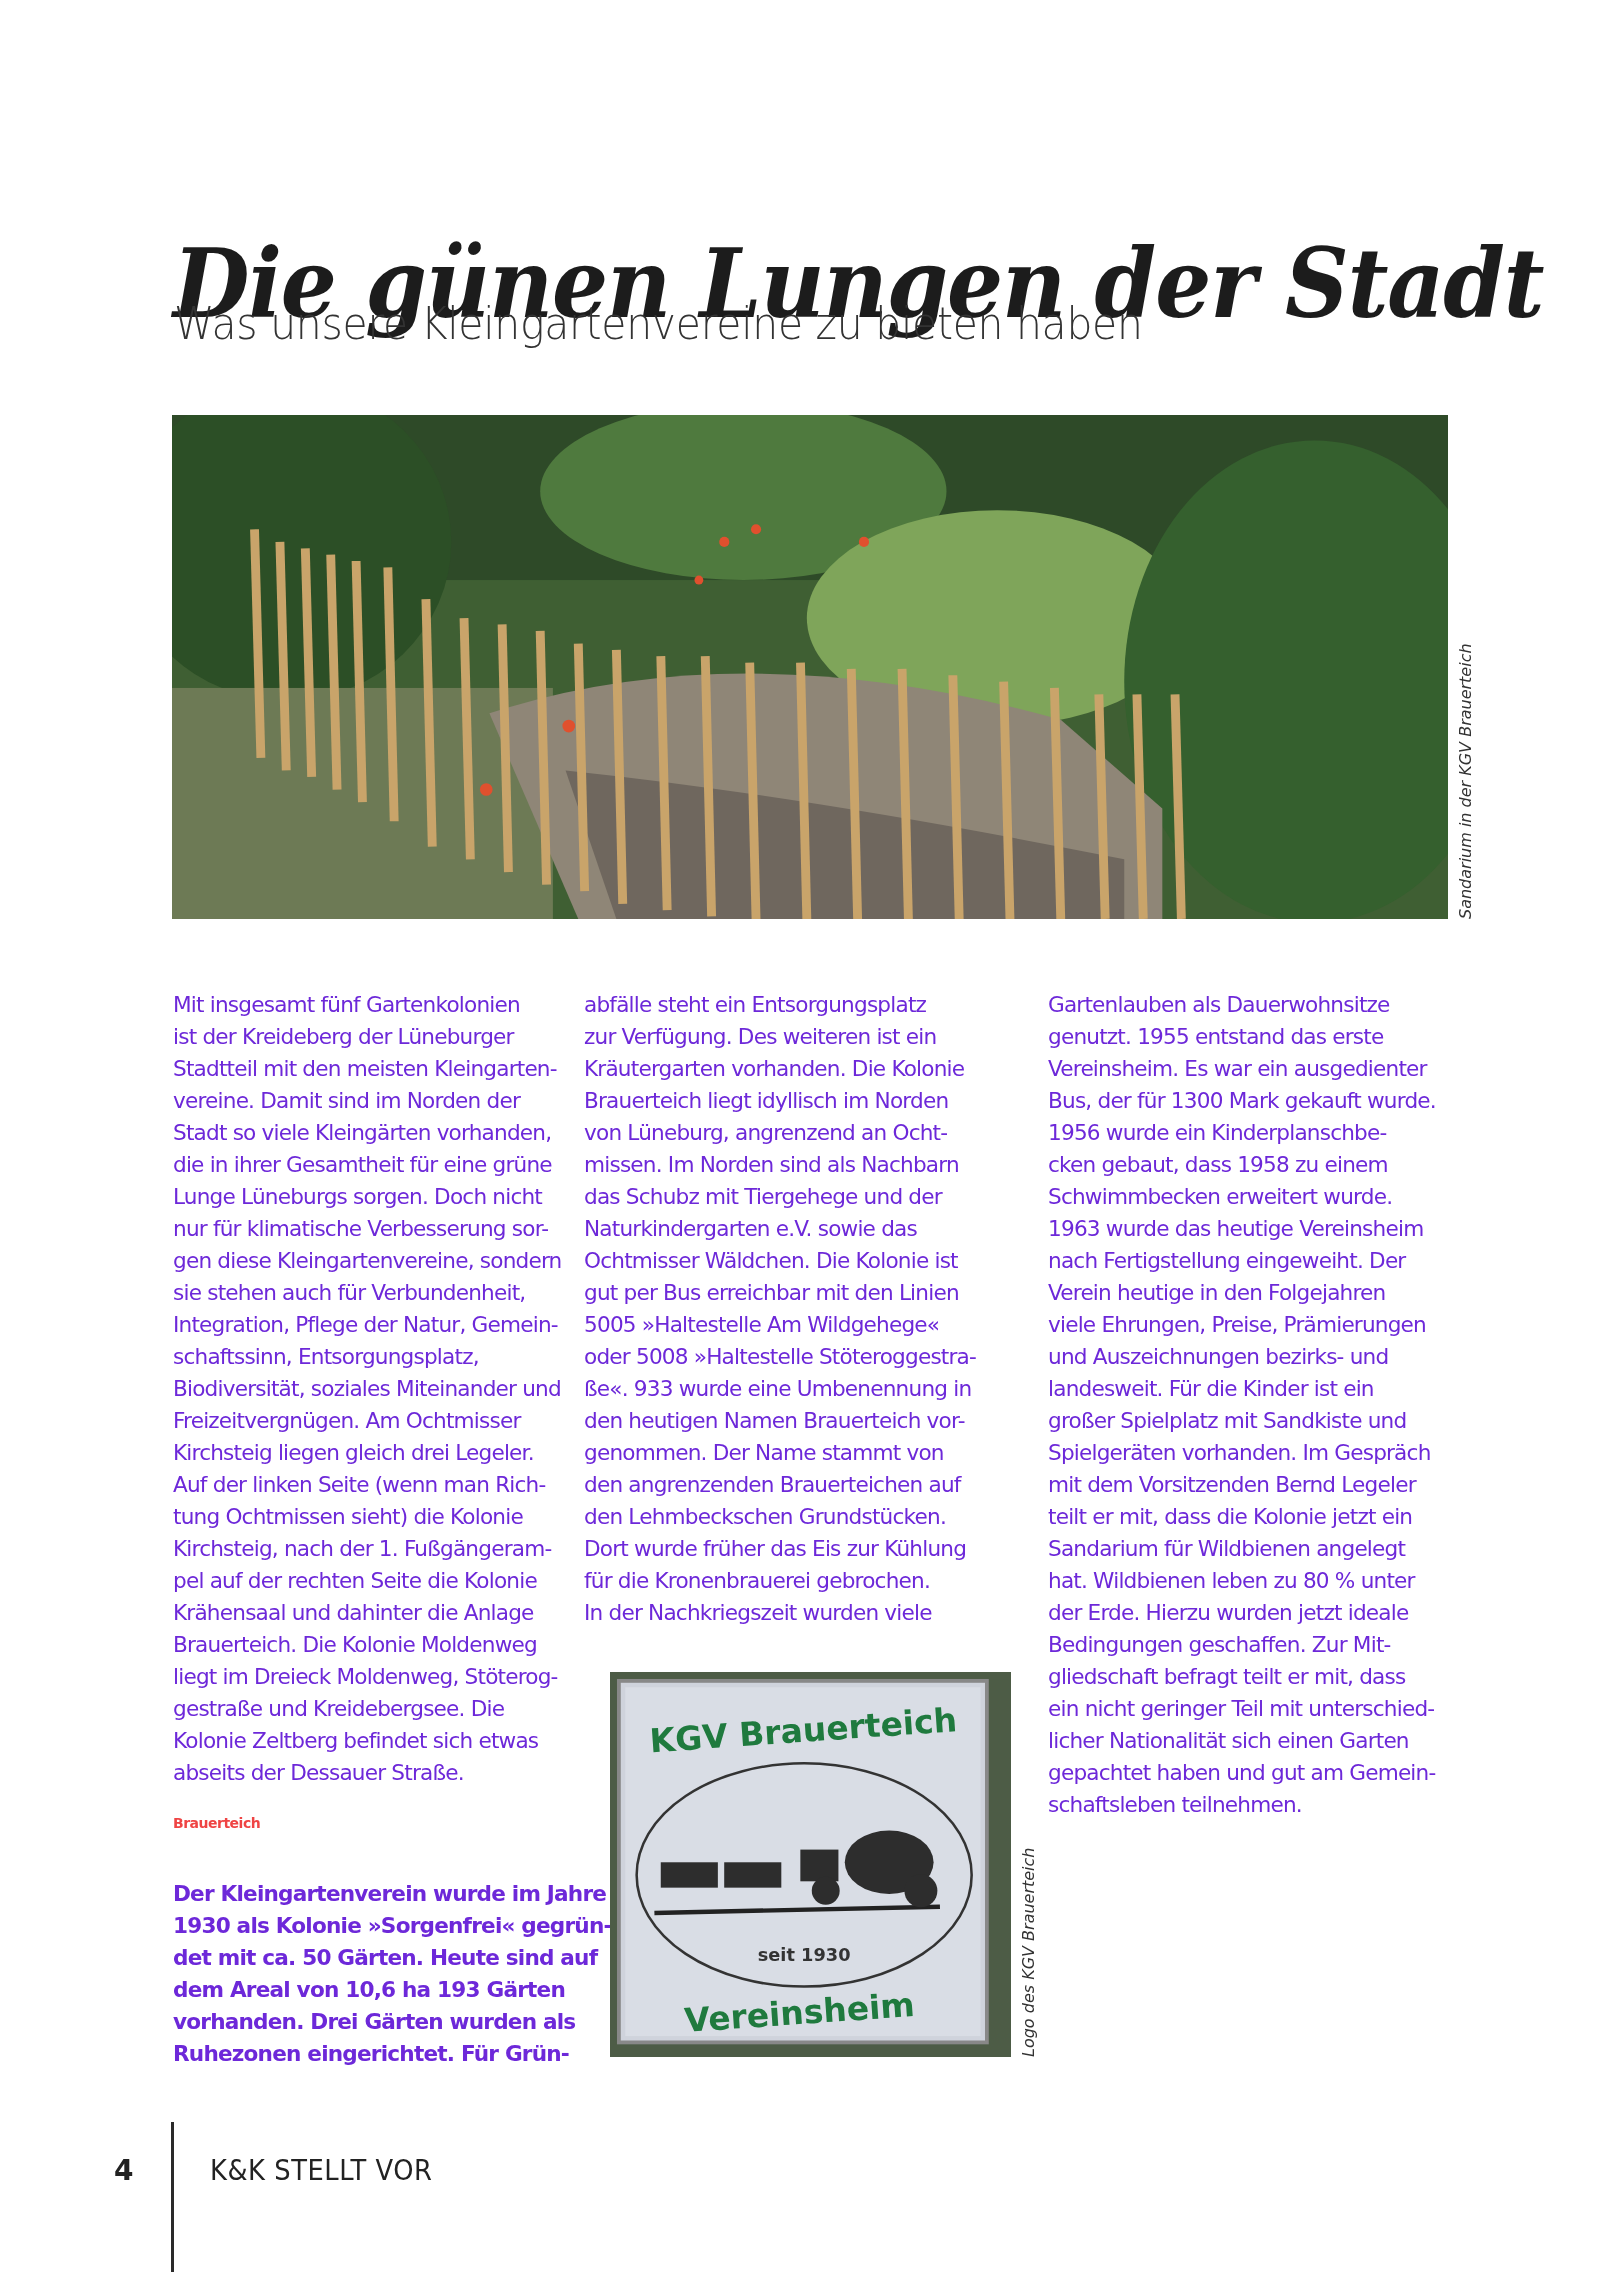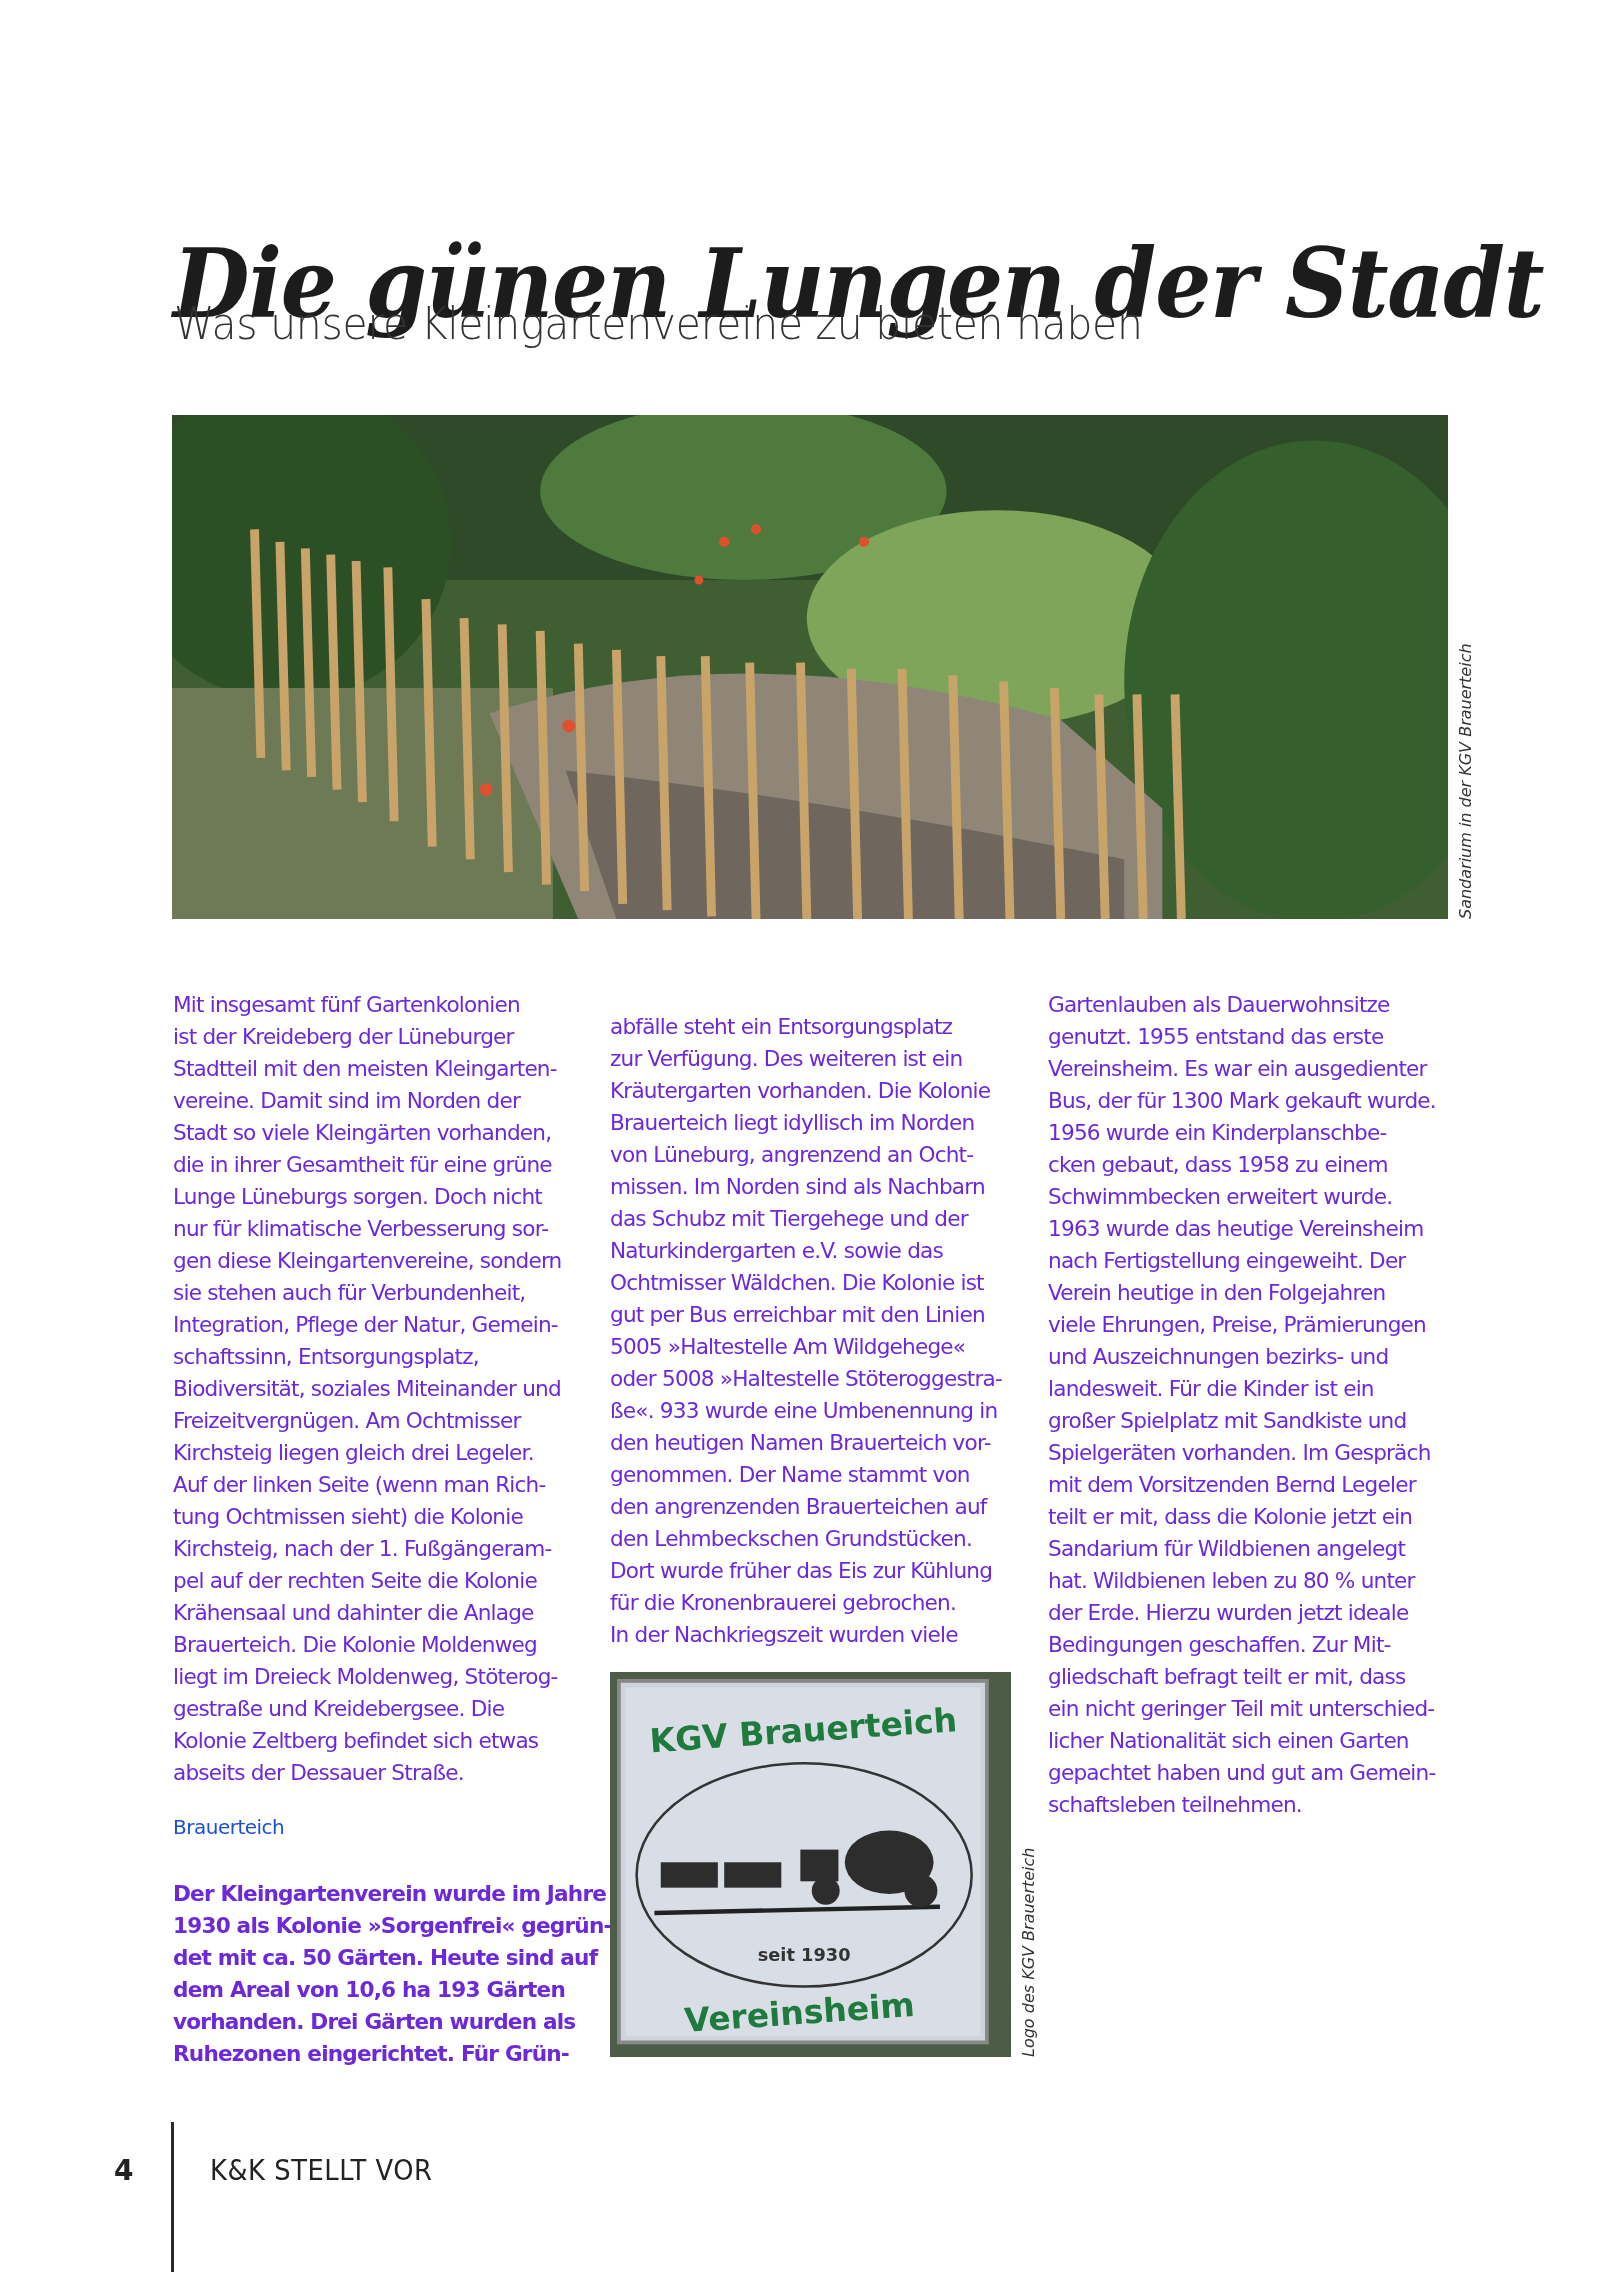--- a/index.html
+++ b/index.html
@@ -26,26 +26,26 @@
     font-size: 16px; color: #333; white-space: nowrap;
     transform: rotate(-90deg); transform-origin: left top;
   }
   .col {
     position: absolute; top: 989px; width: 406px;
     font-family: "DejaVu Sans", sans-serif; font-size: 21.6px; line-height: 32px; color: #6d28d9;
     letter-spacing: -0.8px; white-space: nowrap;
   }
   .col .line { display: block; height: 32px; }
   .col1 { left: 173px; }
-  .col2 { left: 610px; margin-top: 22px; }
+  .col2 { left: 584px; }
   .col3 { left: 1048px; }
   .subhead {
     position: absolute; left: 173px; top: 1815px;
-    font-family: "DejaVu Sans", sans-serif; font-weight: normal; font-size: 20px;
-    color: #1d4ed8; letter-spacing: -0.5px;
+    font-family: "DejaVu Sans", sans-serif; font-weight: bold; font-size: 14px;
+    color: #ef4444; letter-spacing: -0.5px;
   }
   .col1b { left: 173px; top: 1878px; font-weight: bold; }
   .logo {
     position: absolute; left: 610px; top: 1672px; width: 401px; height: 385px; overflow: hidden;
     background: #4a5a44;
   }
   .logo svg { width: 100%; height: 100%; display: block; }
   .footer-num {
     position: absolute; left: 114px; top: 2154px;
     font-family: "DejaVu Sans", sans-serif; font-weight: bold; font-size: 28px; color: #222;

